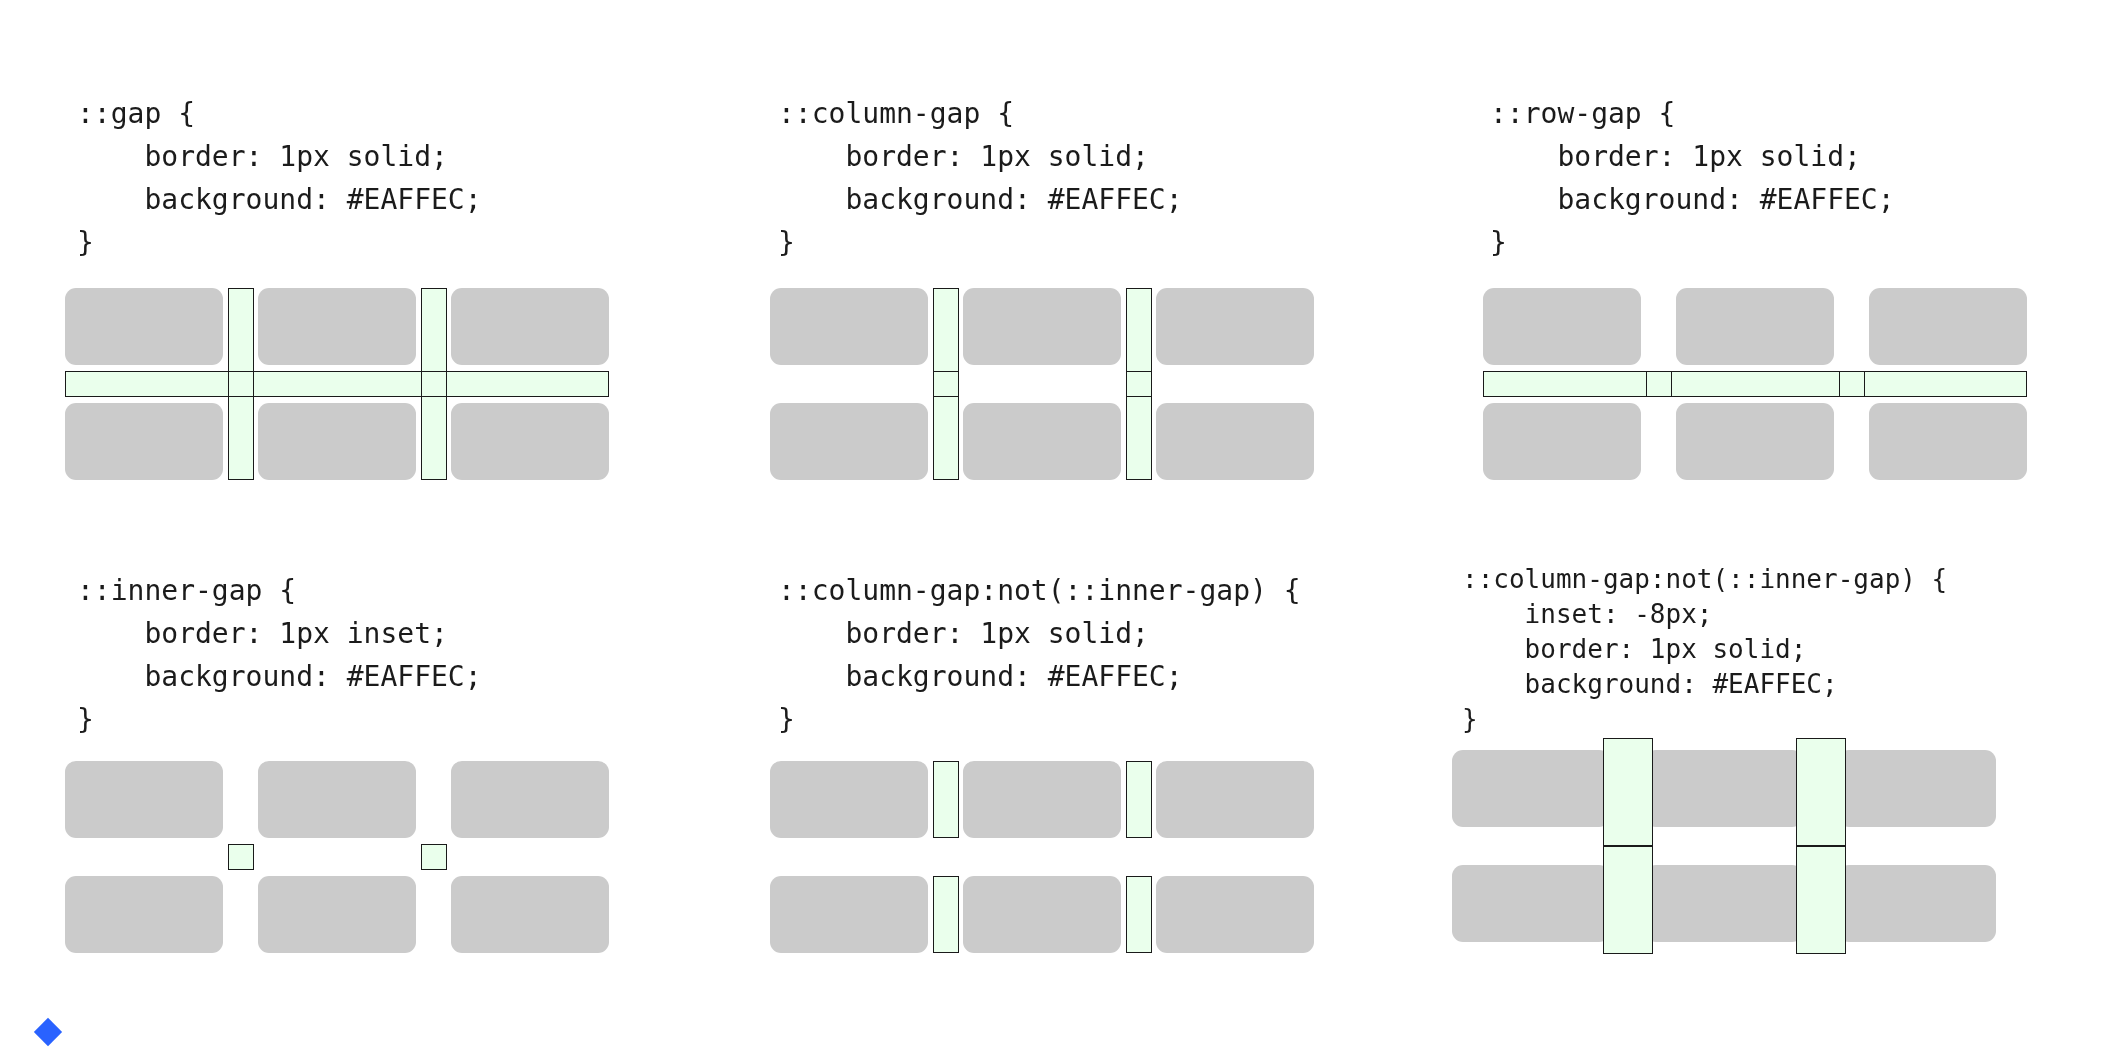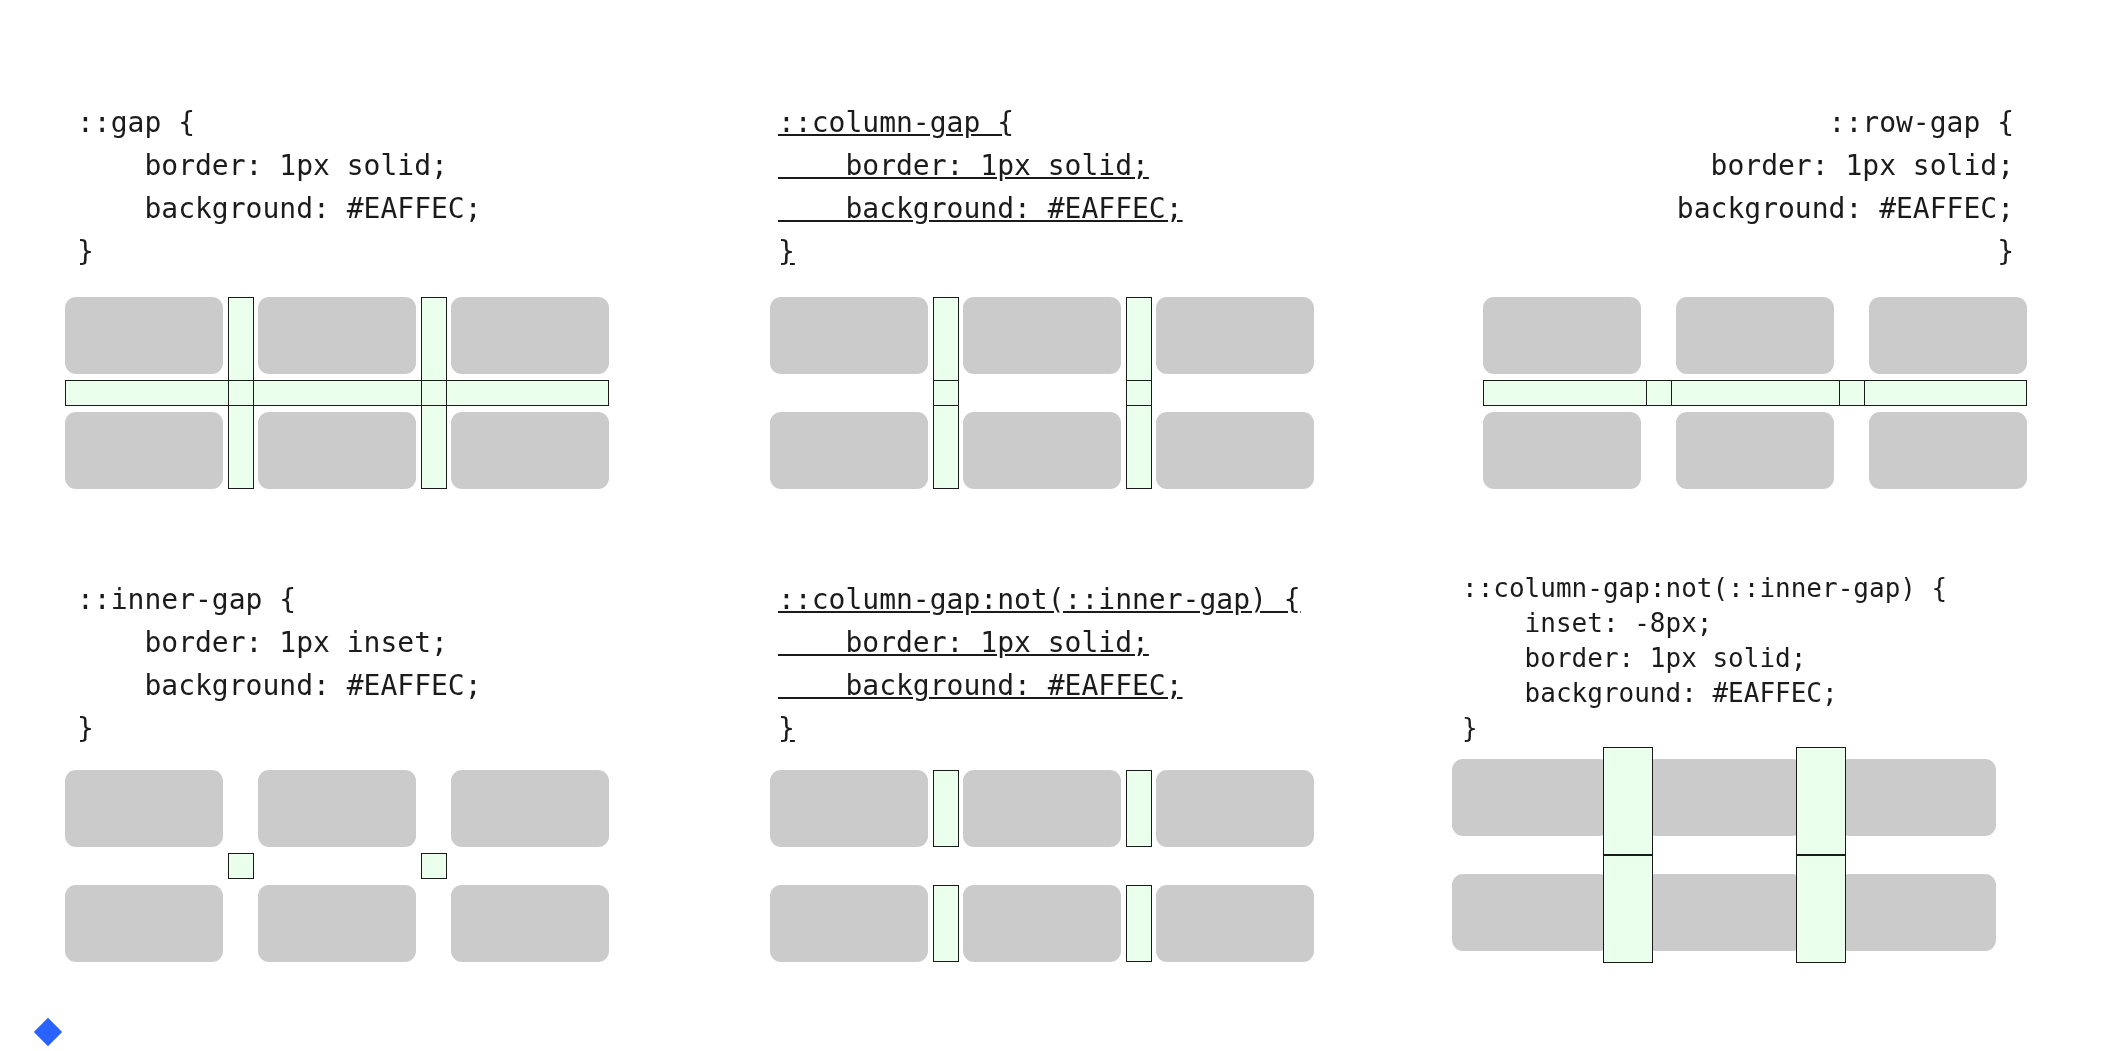--- a/index.html
+++ b/index.html
@@ -7,30 +7,30 @@
   .canvas {
     position: relative;
     width: 2102px;
     height: 1051px;
     background: #ffffff;
     overflow: hidden;
     font-family: "DejaVu Sans Mono", "Liberation Mono", monospace;
   }
   .panel { position: absolute; }
   pre.code {
-    margin: 13px;
+    margin: 4px;
     font-family: "DejaVu Sans Mono", "Liberation Mono", monospace;
     font-size: 28px;
     line-height: 1.54;
     color: #1b1b1b;
     white-space: pre;
   }
   .p1 pre.code, .p4 pre.code { margin-left: 12px; }
-  .p2 pre.code, .p5 pre.code { margin-left: 8px; text-decoration: underline; }
-  .p3 pre.code { margin-left: 7px; text-align: right; }
+  .p2 pre.code, .p5 pre.code { margin-left: 8px; }
+  .p3 pre.code { margin-left: 7px; }
   .p6 pre.code { margin-left: 10px; font-size: 26px; line-height: 1.35; }
   .diagram { position: relative; }
   .dm-r1 { margin-top: 24px; }
   .dm-r2 { margin-top: 20px; }
   .dm-p6 { margin-top: 13px; }
   .cell {
     position: absolute;
     background: #cbcbcb;
     border-radius: 11px;
   }

